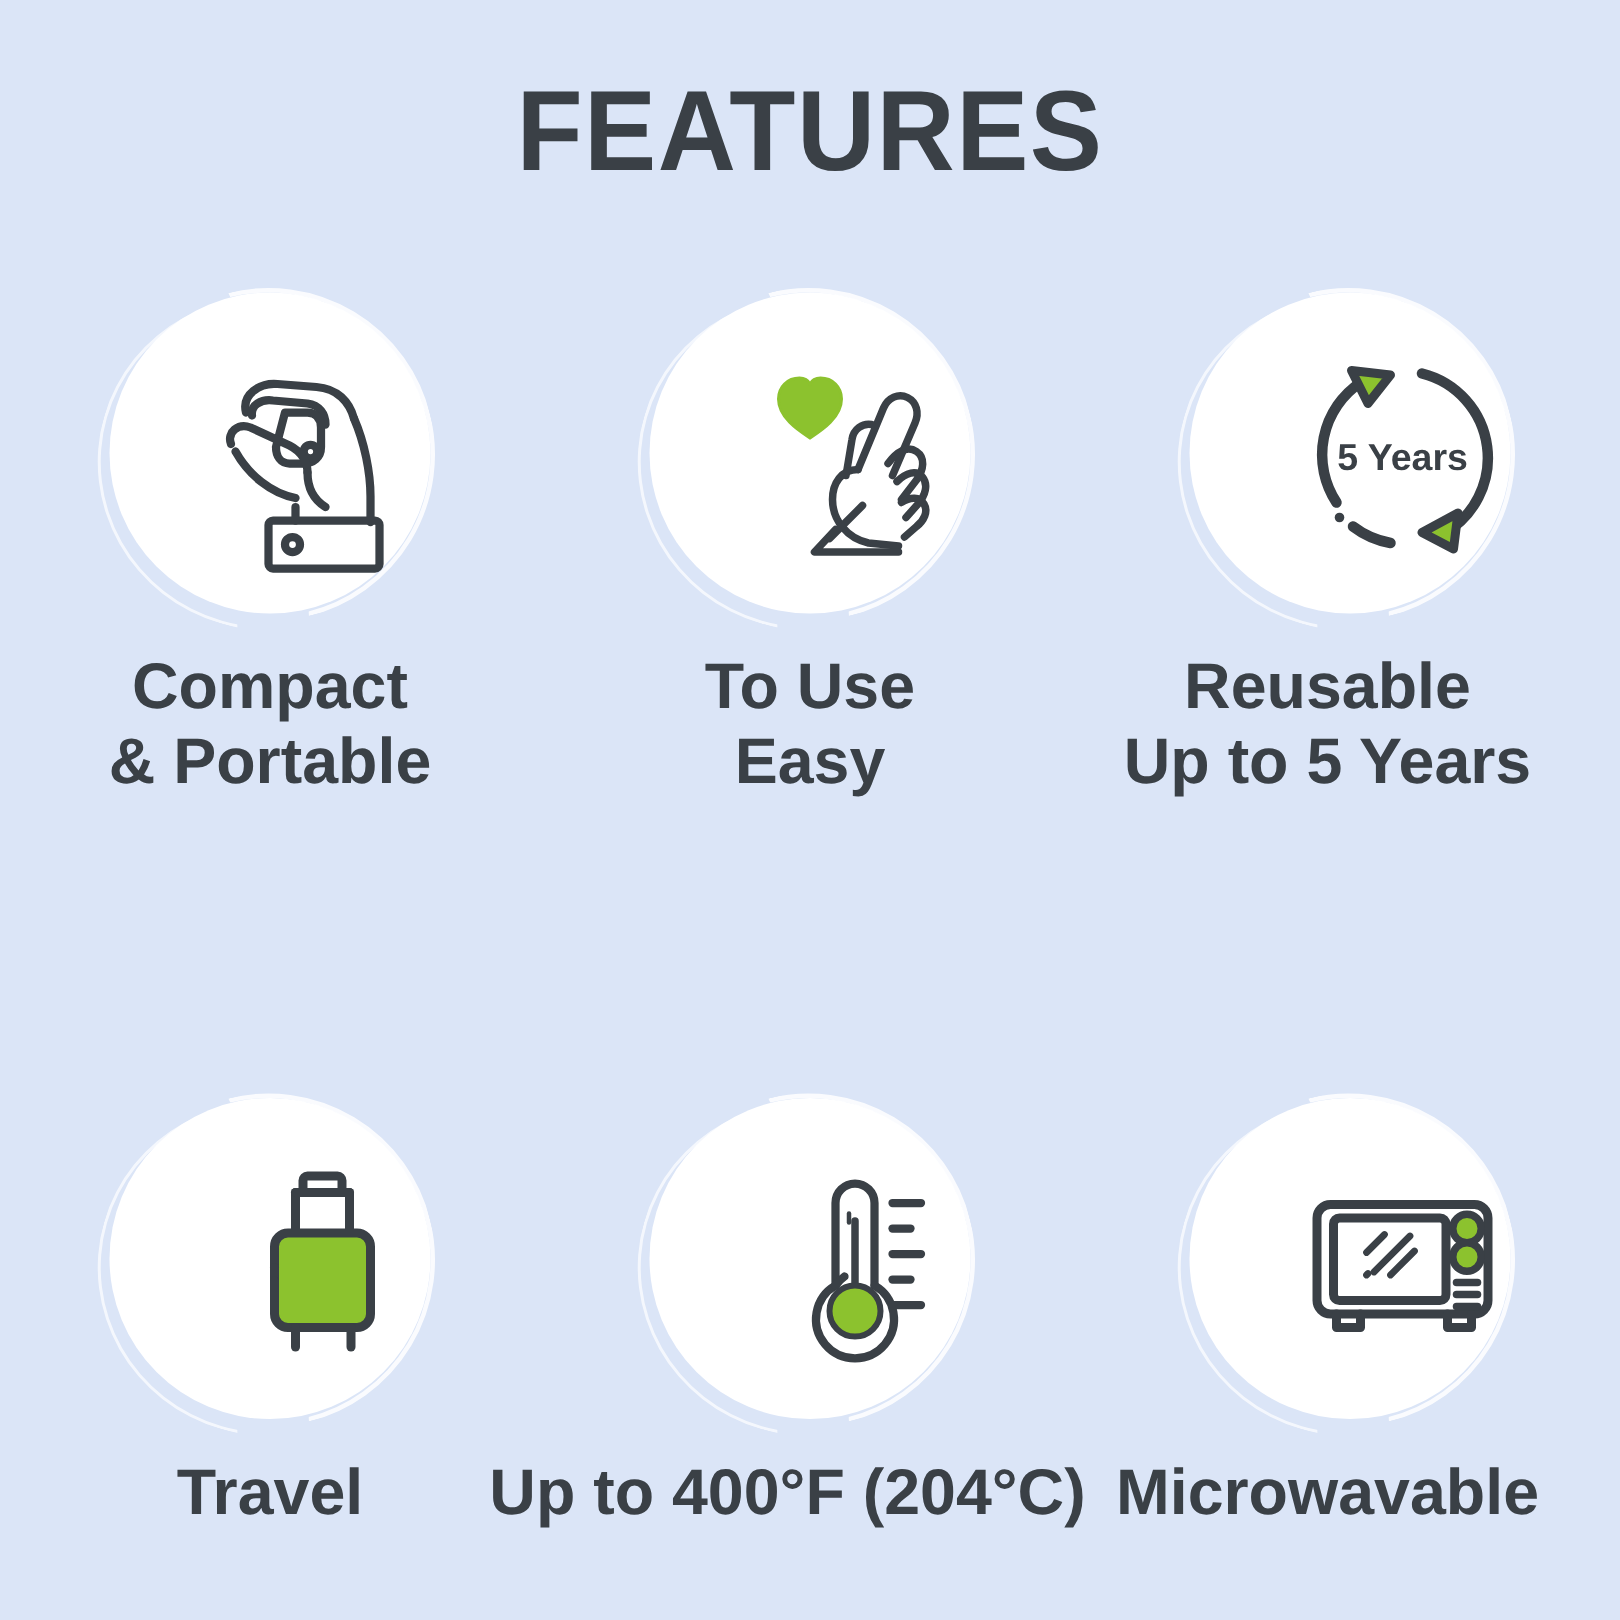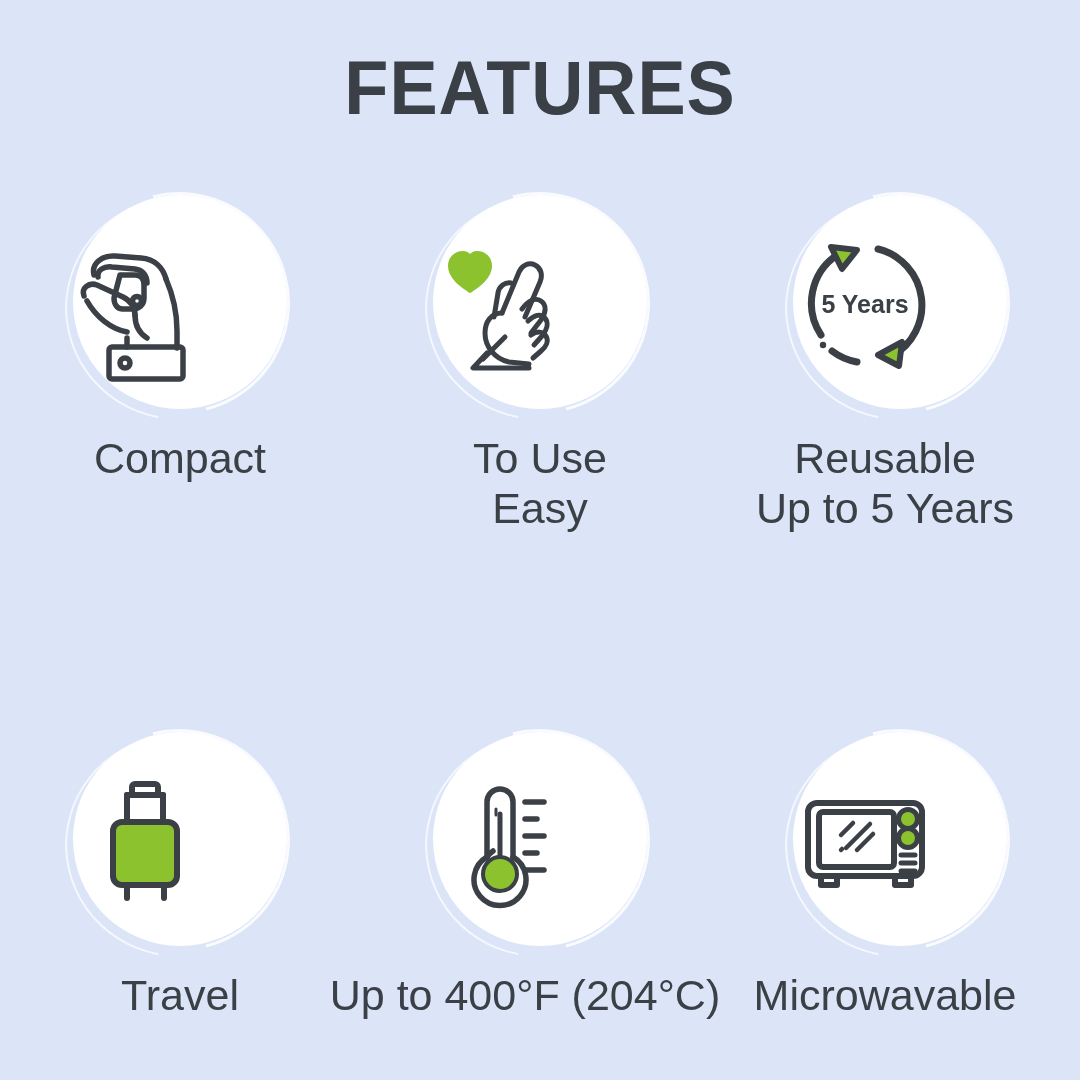--- a/index.html
+++ b/index.html
@@ -60,21 +60,21 @@
     align-items: center;
   }
 
   
   .medallion {
     position: relative;
     width: 230px;
     height: 230px;
     display: flex;
     align-items: center;
-    justify-content: flex-start;
+    justify-content: flex-end;
   }
   .disc {
     position: absolute;
     left: 8px;
     top: 5px;
     width: 214px;
     height: 214px;
     border-radius: 50%;
     background: #ffffff;
   }
@@ -113,21 +113,21 @@
   }
 
   
   .caption {
     margin-top: 14px;
     text-align: center;
     color: #3a4046;
     font-family: "Liberation Sans", sans-serif;
     font-size: 43px;
     line-height: 1.16;
-    font-weight: normal;
+    font-weight: bold;
     white-space: nowrap;
   }
   .caption .line { display: block; }
 
   
   .cap-wide { width: 420px; margin-left: -30px; }
 </style>
 </head>
 <body>
 
@@ -160,20 +160,21 @@
               <path d="M70 90 C70 100 74 108 82 113"></path>
 
               <rect x="44" y="122" width="74" height="32" rx="3"></rect>
               <path d="M62 113 L62 122"></path>
               <circle cx="60" cy="138" r="5"></circle>
             </g>
           </svg>
         </div>
         <div class="caption">
           <span class="line">Compact</span>
+          <span class="line">&amp; Portable</span>
         </div>
       </div>
 
       <div class="cell">
         <div class="medallion">
           <div class="disc"></div>
           <div class="ring"></div>
           <div class="ring2"></div>
           <svg class="glyph" viewBox="0 0 160 160">
 

